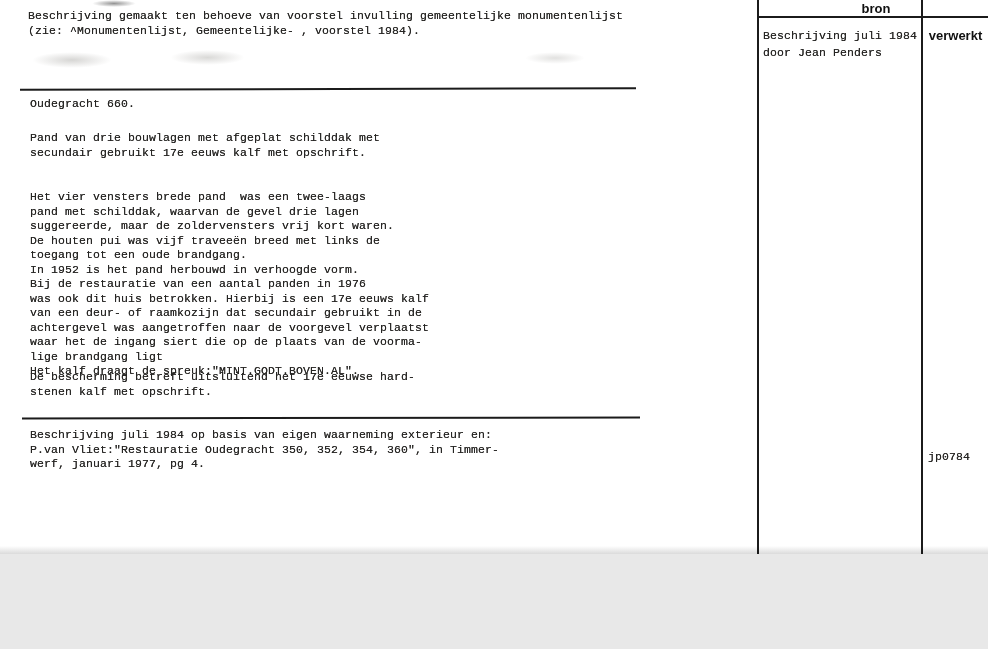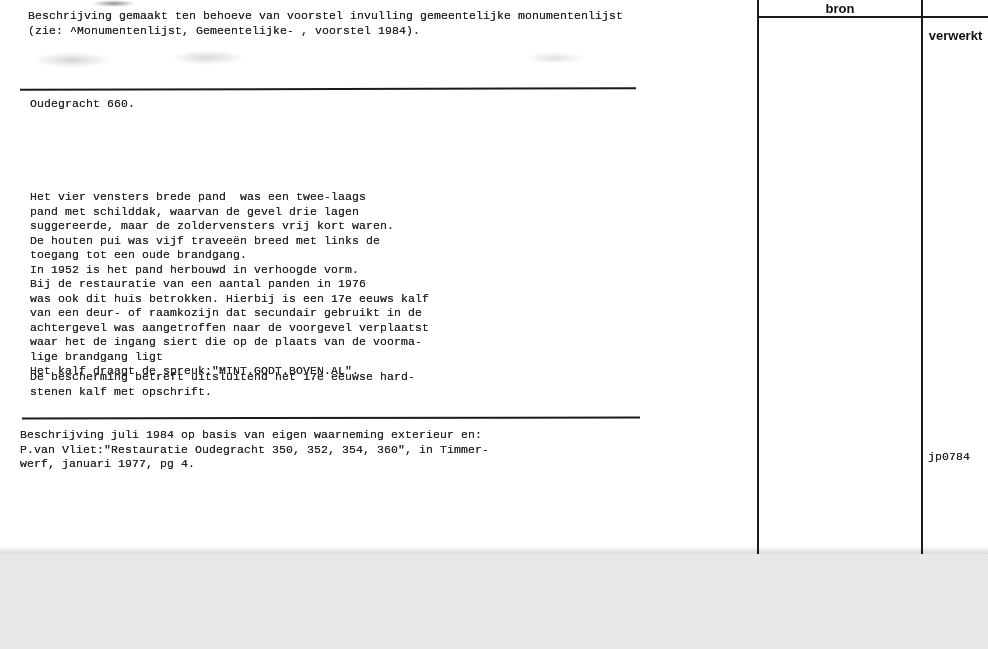--- a/index.html
+++ b/index.html
@@ -82,47 +82,51 @@
   <div class="smudge smudge-d"></div>
   <div class="edge-shadow"></div>
 
   <div class="tw" style="left:28px; top:8px; line-height:15px;">Beschrijving gemaakt ten behoeve van voorstel invulling gemeentelijke monumentenlijst
 (zie: ^Monumentenlijst, Gemeentelijke- , voorstel 1984).</div>
 
   <div class="rule-h rule-skew1" style="left:20px; top:88px; width:616px;"></div>
 
   <div class="tw" style="left:30px; top:97px;">Oudegracht 660.</div>
 
+  <div class="tw" style="left:30px; top:131px;">Pand van drie bouwlagen met afgeplat schilddak met
+secundair gebruikt 17e eeuws kalf met opschrift.</div>
 
   <div class="tw" style="left:30px; top:174px;margin-top:16px;">Het vier vensters brede pand  was een twee-laags
 pand met schilddak, waarvan de gevel drie lagen
 suggereerde, maar de zoldervensters vrij kort waren.
 De houten pui was vijf traveeën breed met links de
 toegang tot een oude brandgang.
 In 1952 is het pand herbouwd in verhoogde vorm.
 Bij de restauratie van een aantal panden in 1976
 was ook dit huis betrokken. Hierbij is een 17e eeuws kalf
 van een deur- of raamkozijn dat secundair gebruikt in de
 achtergevel was aangetroffen naar de voorgevel verplaatst
 waar het de ingang siert die op de plaats van de voorma-
 lige brandgang ligt
 Het kalf draagt de spreuk:"MINT.GODT.BOVEN.AL".</div>
 
   <div class="tw" style="left:30px; top:370px;">De bescherming betreft uitsluitend het 17e eeuwse hard-
 stenen kalf met opschrift.</div>
 
   <div class="rule-h rule-skew2" style="left:22px; top:417px; width:618px;"></div>
 
-  <div class="tw" style="left:20px; top:428px;">Beschrijving juli 1984 op basis van eigen waarneming exterieur en:
+  <div class="tw" style="left:30px; top:428px;">Beschrijving juli 1984 op basis van eigen waarneming exterieur en:
 P.van Vliet:"Restauratie Oudegracht 350, 352, 354, 360", in Timmer-
 werf, januari 1977, pg 4.</div>
 
   <div class="rule-v" style="left:757px; top:0; height:643px;"></div>
   <div class="rule-v" style="left:921px; top:0; height:643px;"></div>
   <div class="rule-h" style="left:757px; top:16px; width:231px;"></div>
 
-  <div class="col-header" style="left:759px; width:162px;">bron</div>
+  <div class="col-header" style="left:759px; width:162px;padding-left:36px;">bron</div>
   <div class="col-header" style="left:923px; width:65px;margin-top:27px;">verwerkt</div>
 
+  <div class="tw cell" style="left:763px; top:28px;">Beschrijving juli 1984
+door Jean Penders</div>
 
   <div class="tw" style="left:928px; top:450px;">jp0784</div>
 
 </div>
 
 </body></html>

